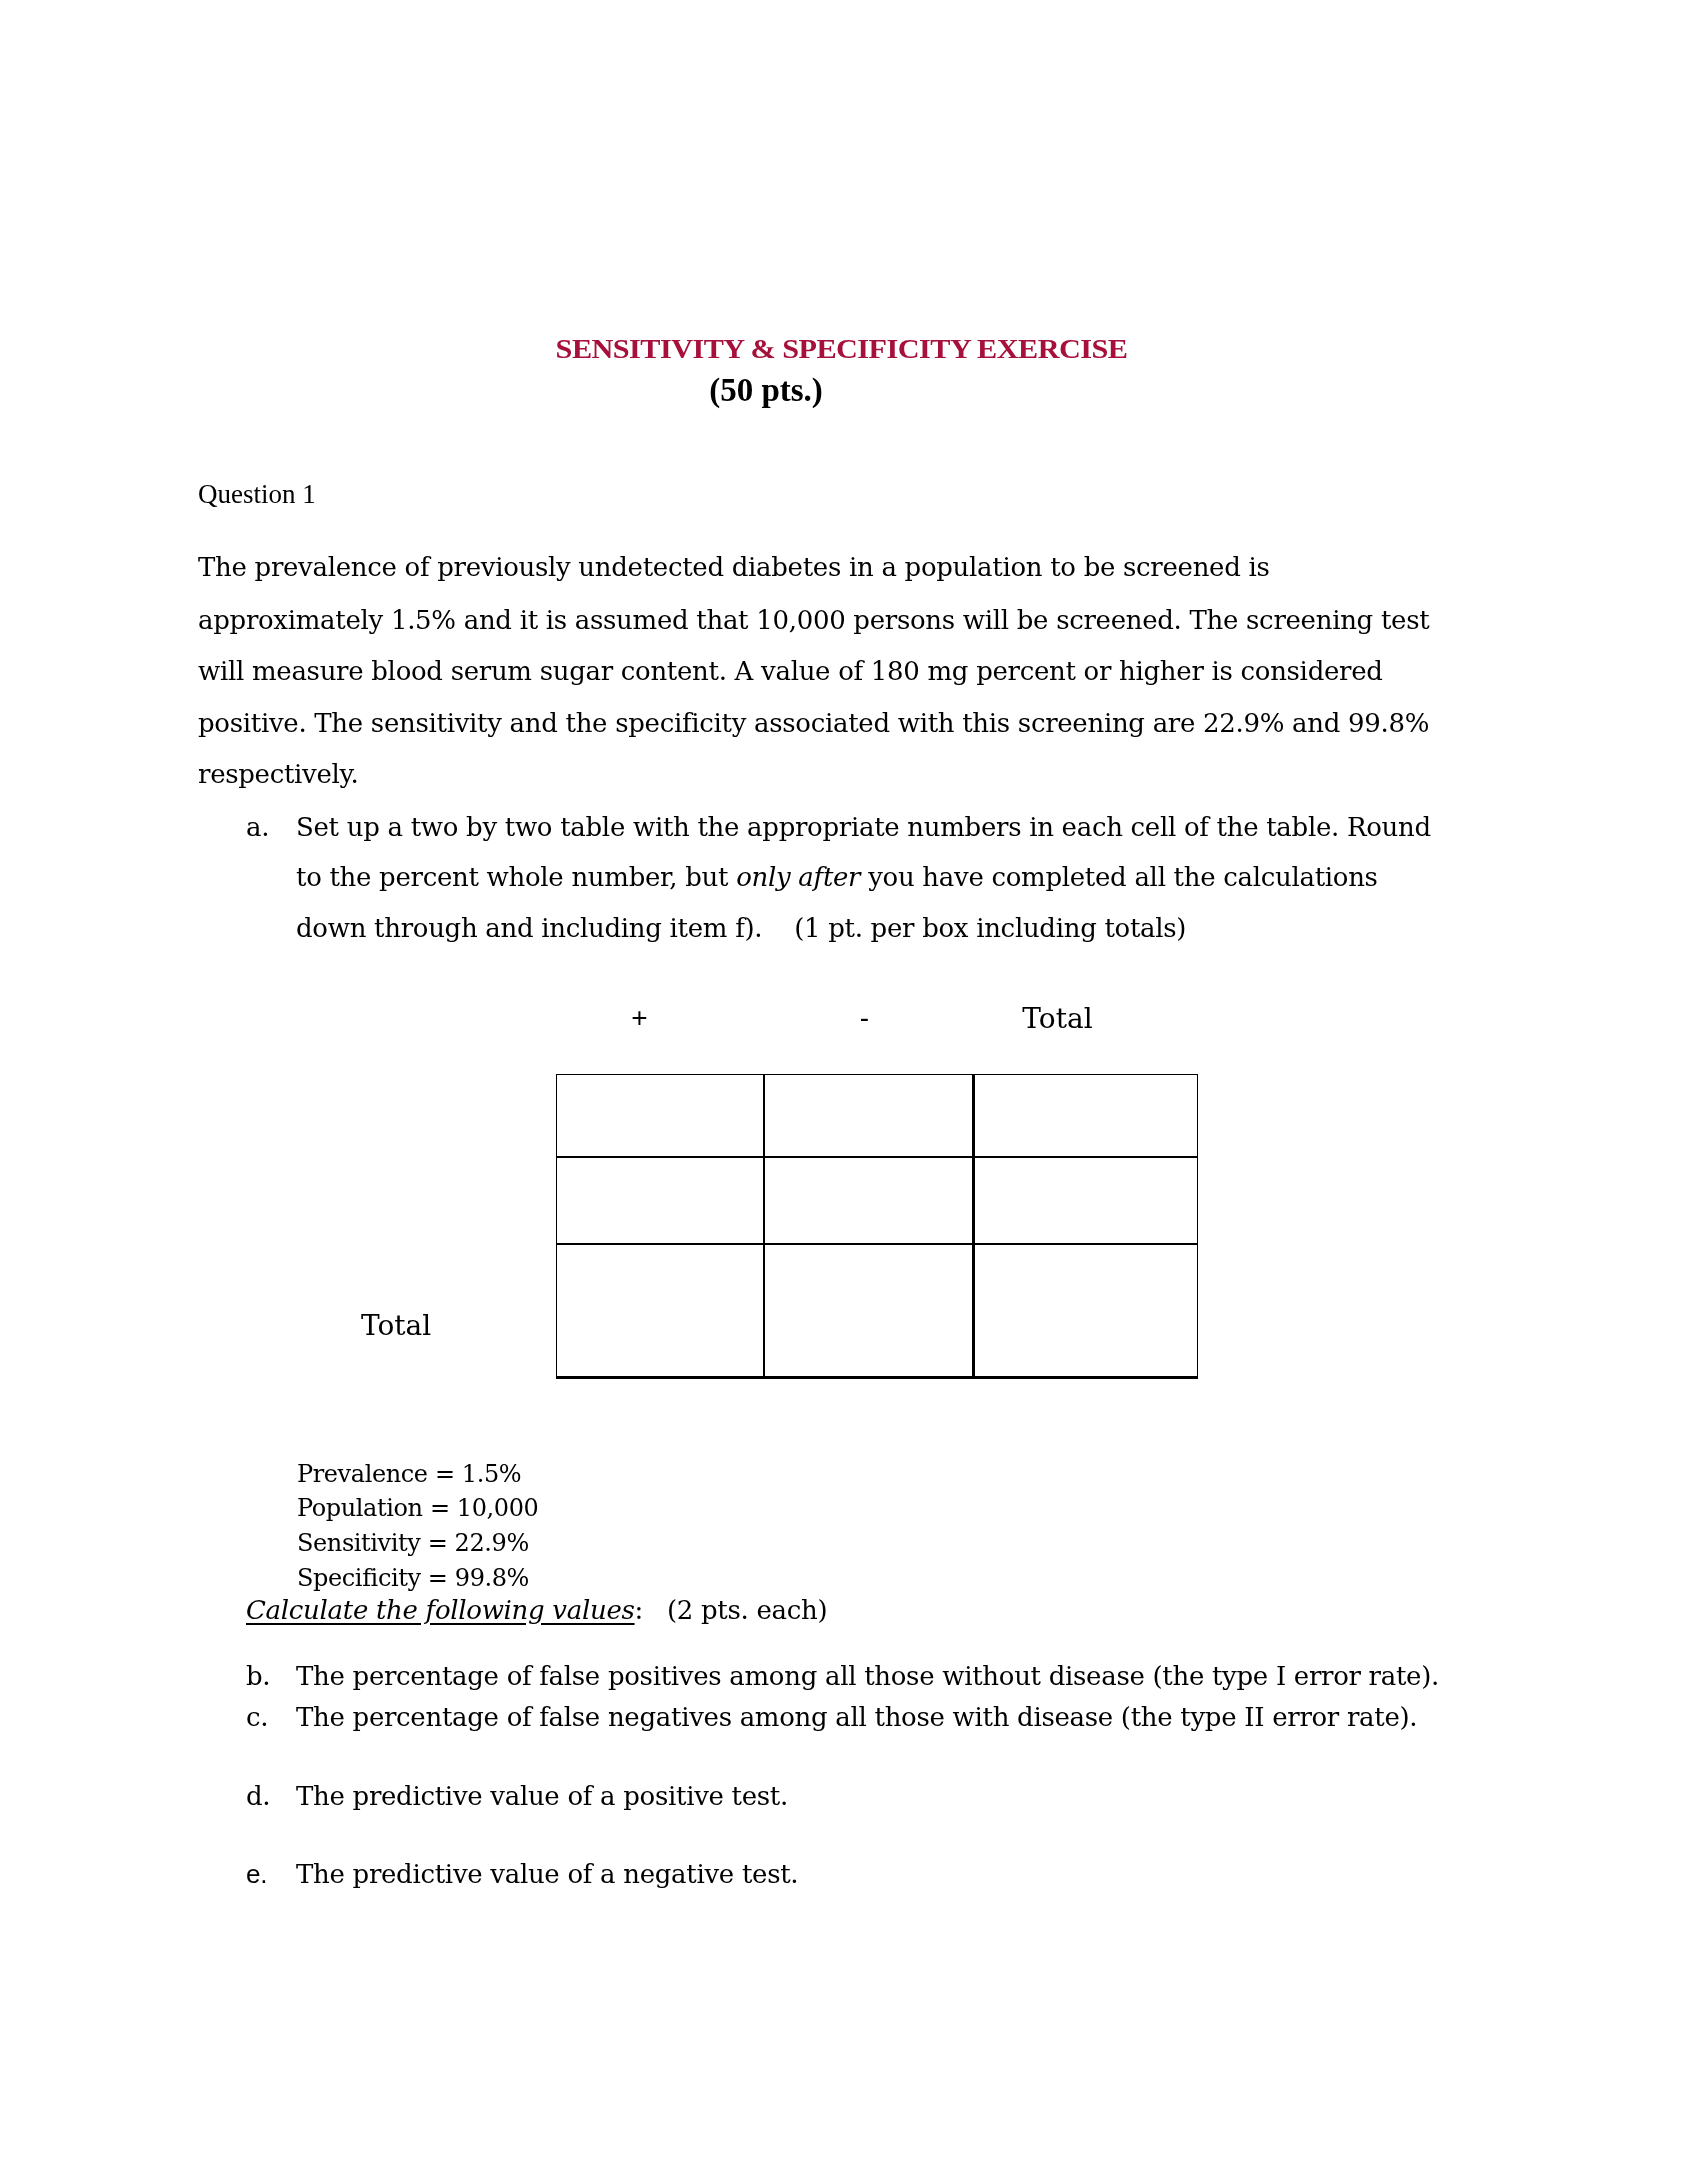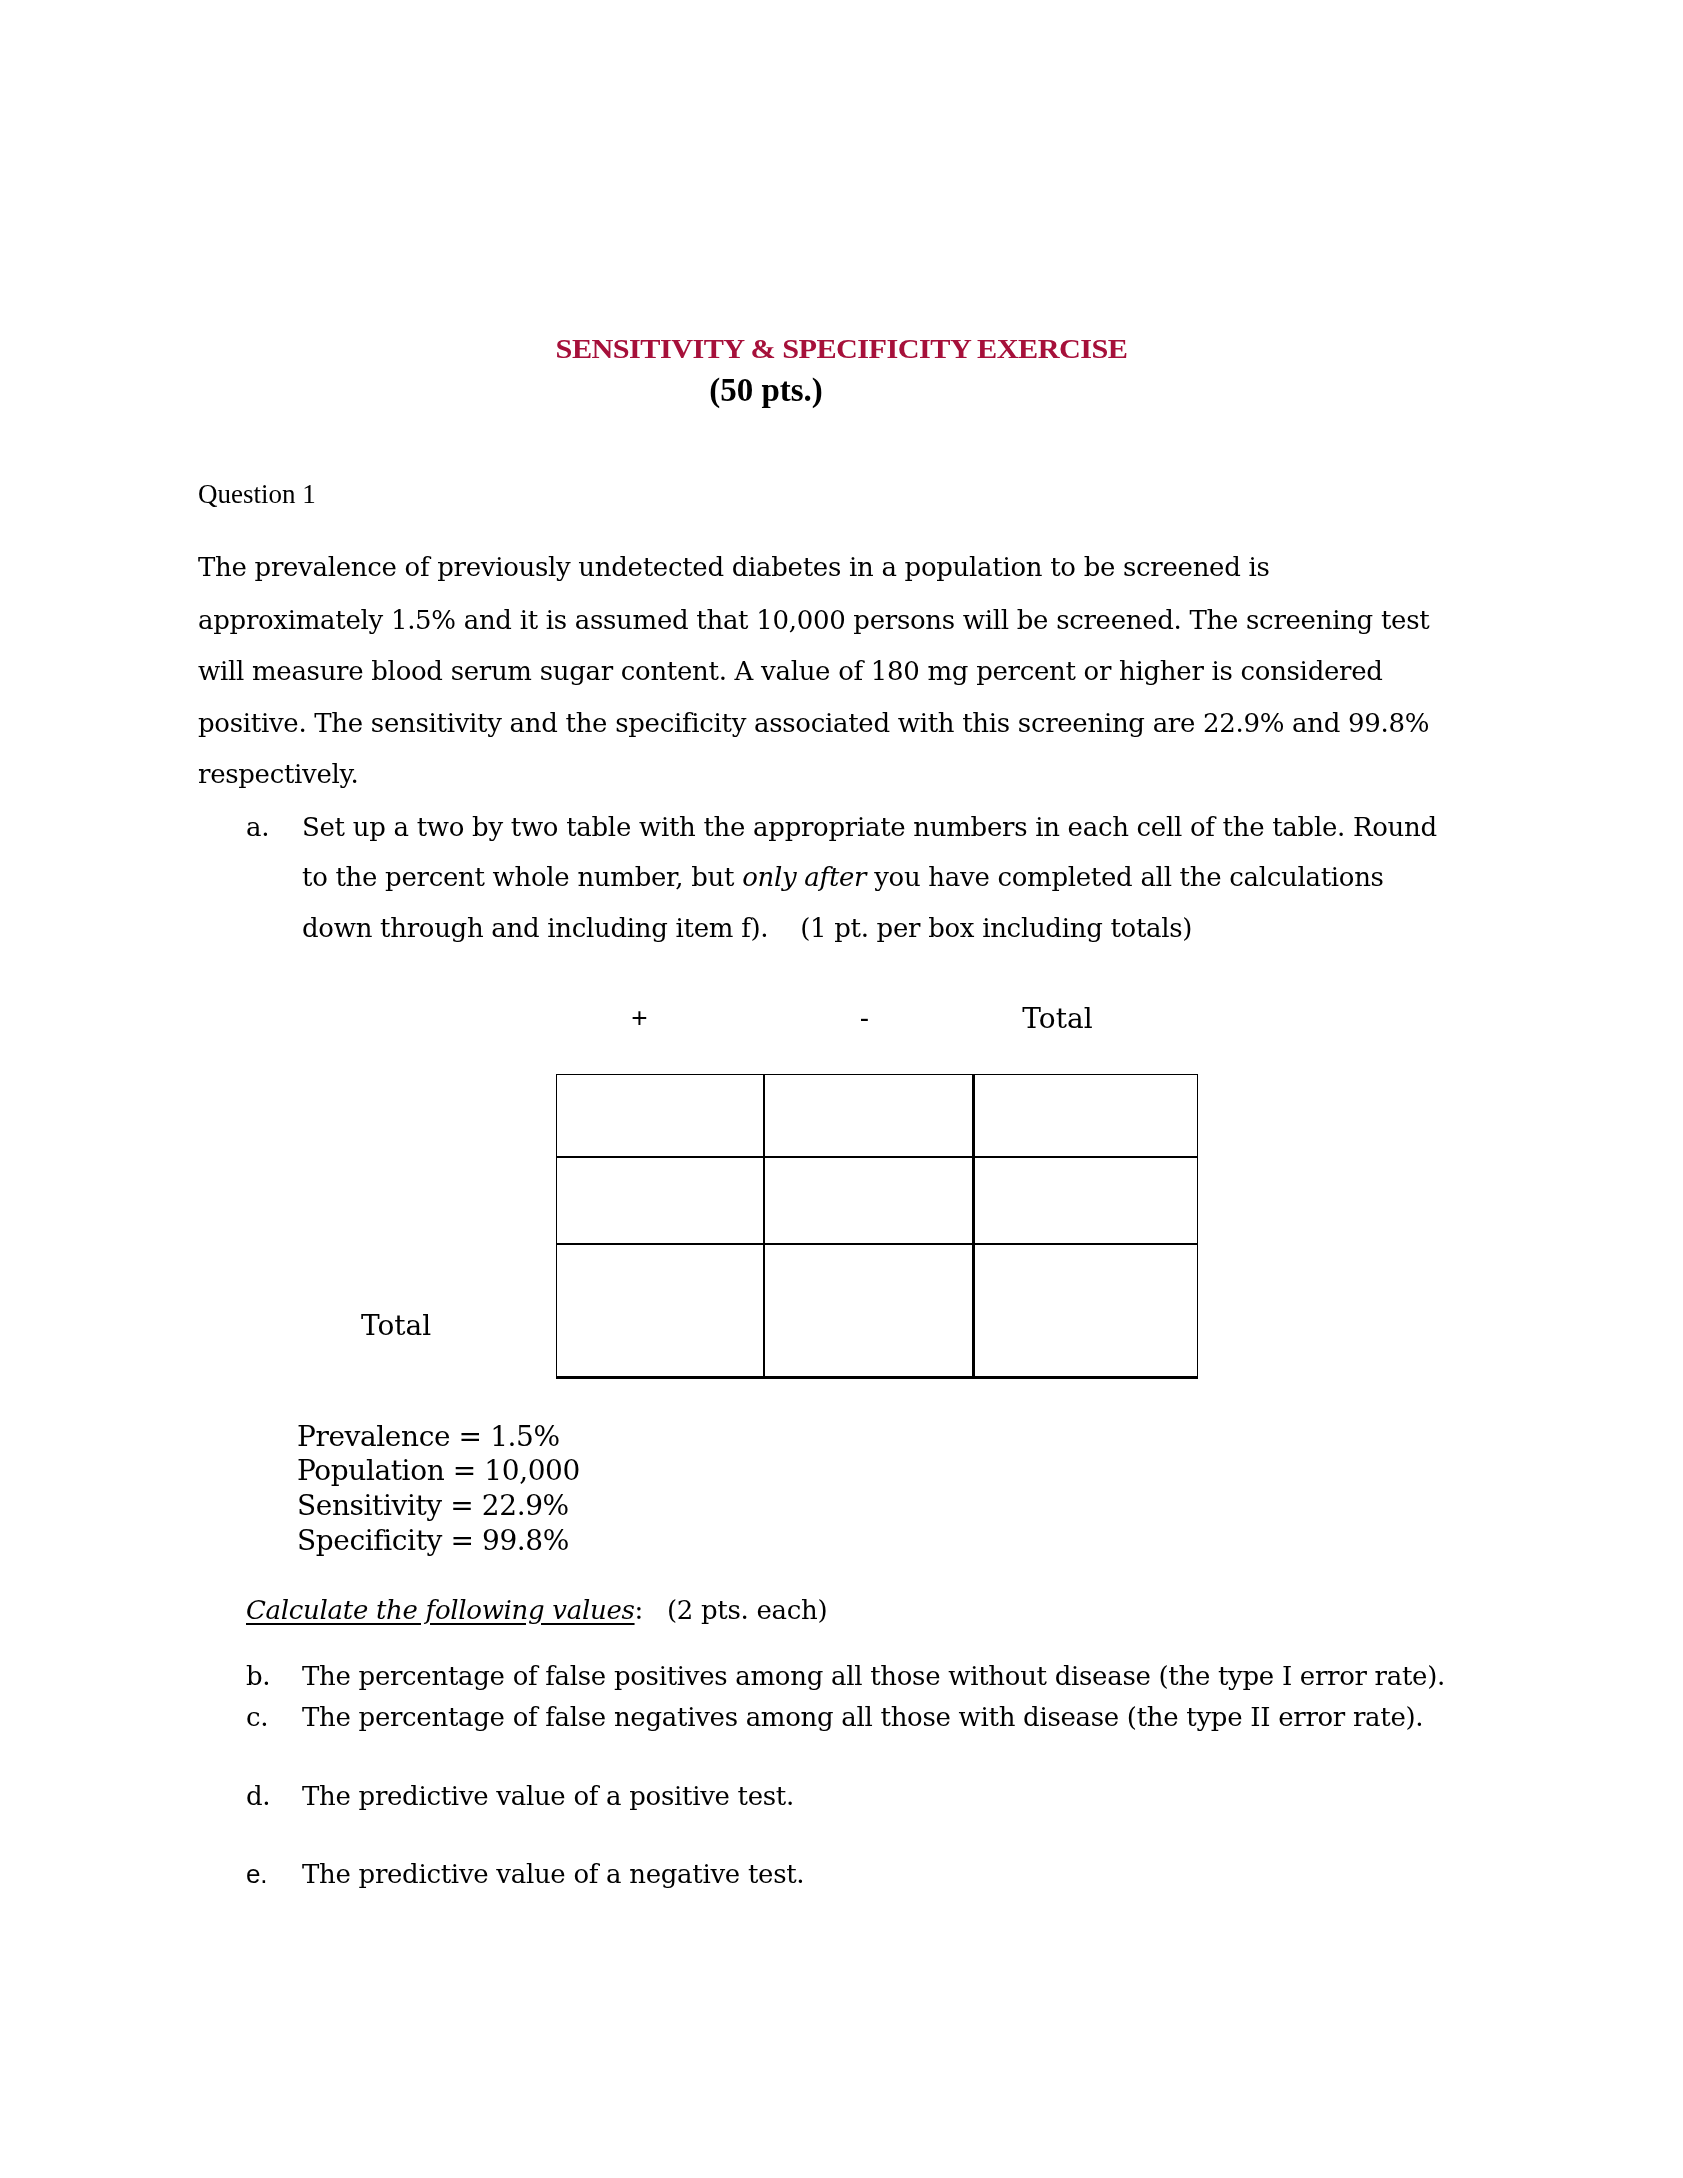--- a/index.html
+++ b/index.html
@@ -19,36 +19,36 @@
     .subtitle {
       left: 0; width: 1532px; text-align: center;
       top: 372px; font-size: 33px; font-weight: bold;
       font-family: "Liberation Serif", "DejaVu Serif", serif;
     }
     .q-heading { left: 198px; top: 479px; font-size: 27px; font-weight: normal;
       font-family: "Liberation Serif", "DejaVu Serif", serif; }
     .body-text { font-size: 26px; letter-spacing: -0.3px; }
     .para-line { left: 198px; }
     .item-label { left: 246px; }
-    .item-text { left: 296px; margin-left: 6px; }
+    .item-text { left: 296px; }
     .sans { font-family: "Liberation Sans", "DejaVu Sans", sans-serif; }
     .u { text-decoration: underline; text-underline-offset: 4px; font-style: italic; }
 
     .table-grid {
       position: absolute; left: 556px; top: 1074px; width: 642px; height: 305px;
       border-top: 1.5px solid #000; border-left: 1.5px solid #000;
       border-right: 1.5px solid #000; border-bottom: 3px solid #000;
       box-sizing: border-box;
     }
     .vline { position: absolute; top: 0; bottom: 0; background: #000; }
     .hline { position: absolute; left: 0; right: 0; height: 1.5px; background: #000; }
     .cell { position: absolute; }
     .col-header { font-size: 28px; top: 1002px; text-align: center; width: 119px; }
     .row-label { font-size: 28px; left: 361px; top: 1309px; }
-    .given-line { left: 297px; font-size: 28px; letter-spacing: -0.4px; }
+    .given-line { left: 297px; font-size: 24px; letter-spacing: -0.4px; margin-top: 40px; }
   </style>
 </head>
 <body>
 
 <div class="abs title">
   <span style="color:#A6103A">SENSITIVITY &amp; SPECIFICITY EXERCISE</span>
 </div>
 <div class="abs subtitle">(50 pts.)</div>
 
 <div class="abs q-heading">Question 1</div>

